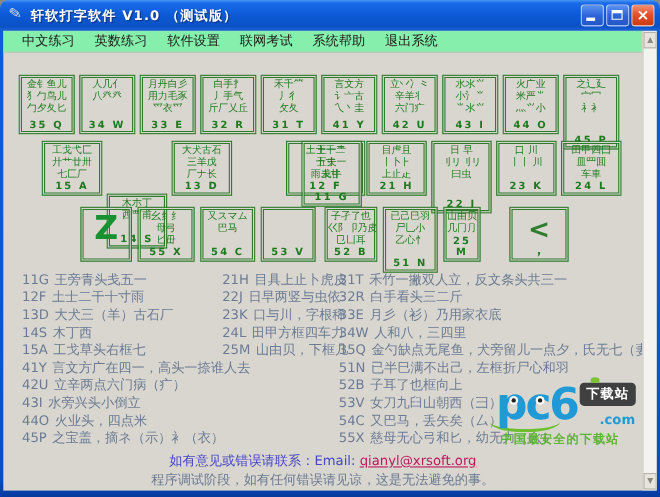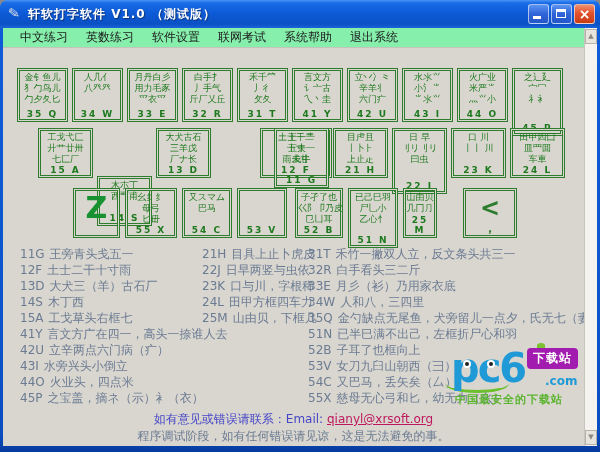--- a/index.html
+++ b/index.html
@@ -51,21 +51,21 @@
   .foot1{position:absolute;left:0;right:0;top:363px;text-align:center;font-size:12px;color:#4646c8;}
   .foot1 a{color:#be185d;text-decoration:underline;cursor:pointer;}
   .foot2{position:absolute;left:0;right:0;top:380px;text-align:center;font-size:12px;color:#6b7b93;}
   
   .wm{position:absolute;left:442px;top:300px;width:154px;height:58px;}
   .wm-logo{position:absolute;left:6px;top:-2px;font-size:40px;line-height:44px;font-weight:bold;color:#1f9ad7;letter-spacing:-2px;}
   .wm-eye{position:absolute;width:8px;height:8px;background:#fff;border-radius:50%;}
   .wm-eye::after{content:"";position:absolute;left:2px;top:2px;width:4px;height:4px;background:#222;border-radius:50%;}
   .wm-eye.e1{left:18px;top:12px;}.wm-eye.e2{left:42px;top:12px;}
   .wm-com{position:absolute;left:100px;top:26px;font-size:12px;font-weight:bold;color:#1f9ad7;}
-  .wm-badge{position:absolute;left:82px;top:0px;background:#a21caf;color:#fff;font-size:12px;font-weight:bold;
+  .wm-badge{position:absolute;left:82px;top:0px;background:#404040;color:#fff;font-size:12px;font-weight:bold;
     padding:2px 6px;border-radius:4px;letter-spacing:1px;}
   .wm-badge::before{content:"";position:absolute;left:10px;top:-5px;width:8px;height:5px;background:#7cc130;border-radius:50% 50% 0 0;}
   .wm-tag{position:absolute;left:10px;top:44px;font-size:11px;font-weight:bold;color:#5cb431;letter-spacing:1px;white-space:nowrap;}
   .wm-swoosh{position:absolute;left:0px;top:26px;width:64px;height:16px;border-bottom:3px solid #6cc02e;border-radius:0 0 60% 60%;}
 </style>
 </head>
 <body>
 
 <div id="window">
   <div class="titlebar">

